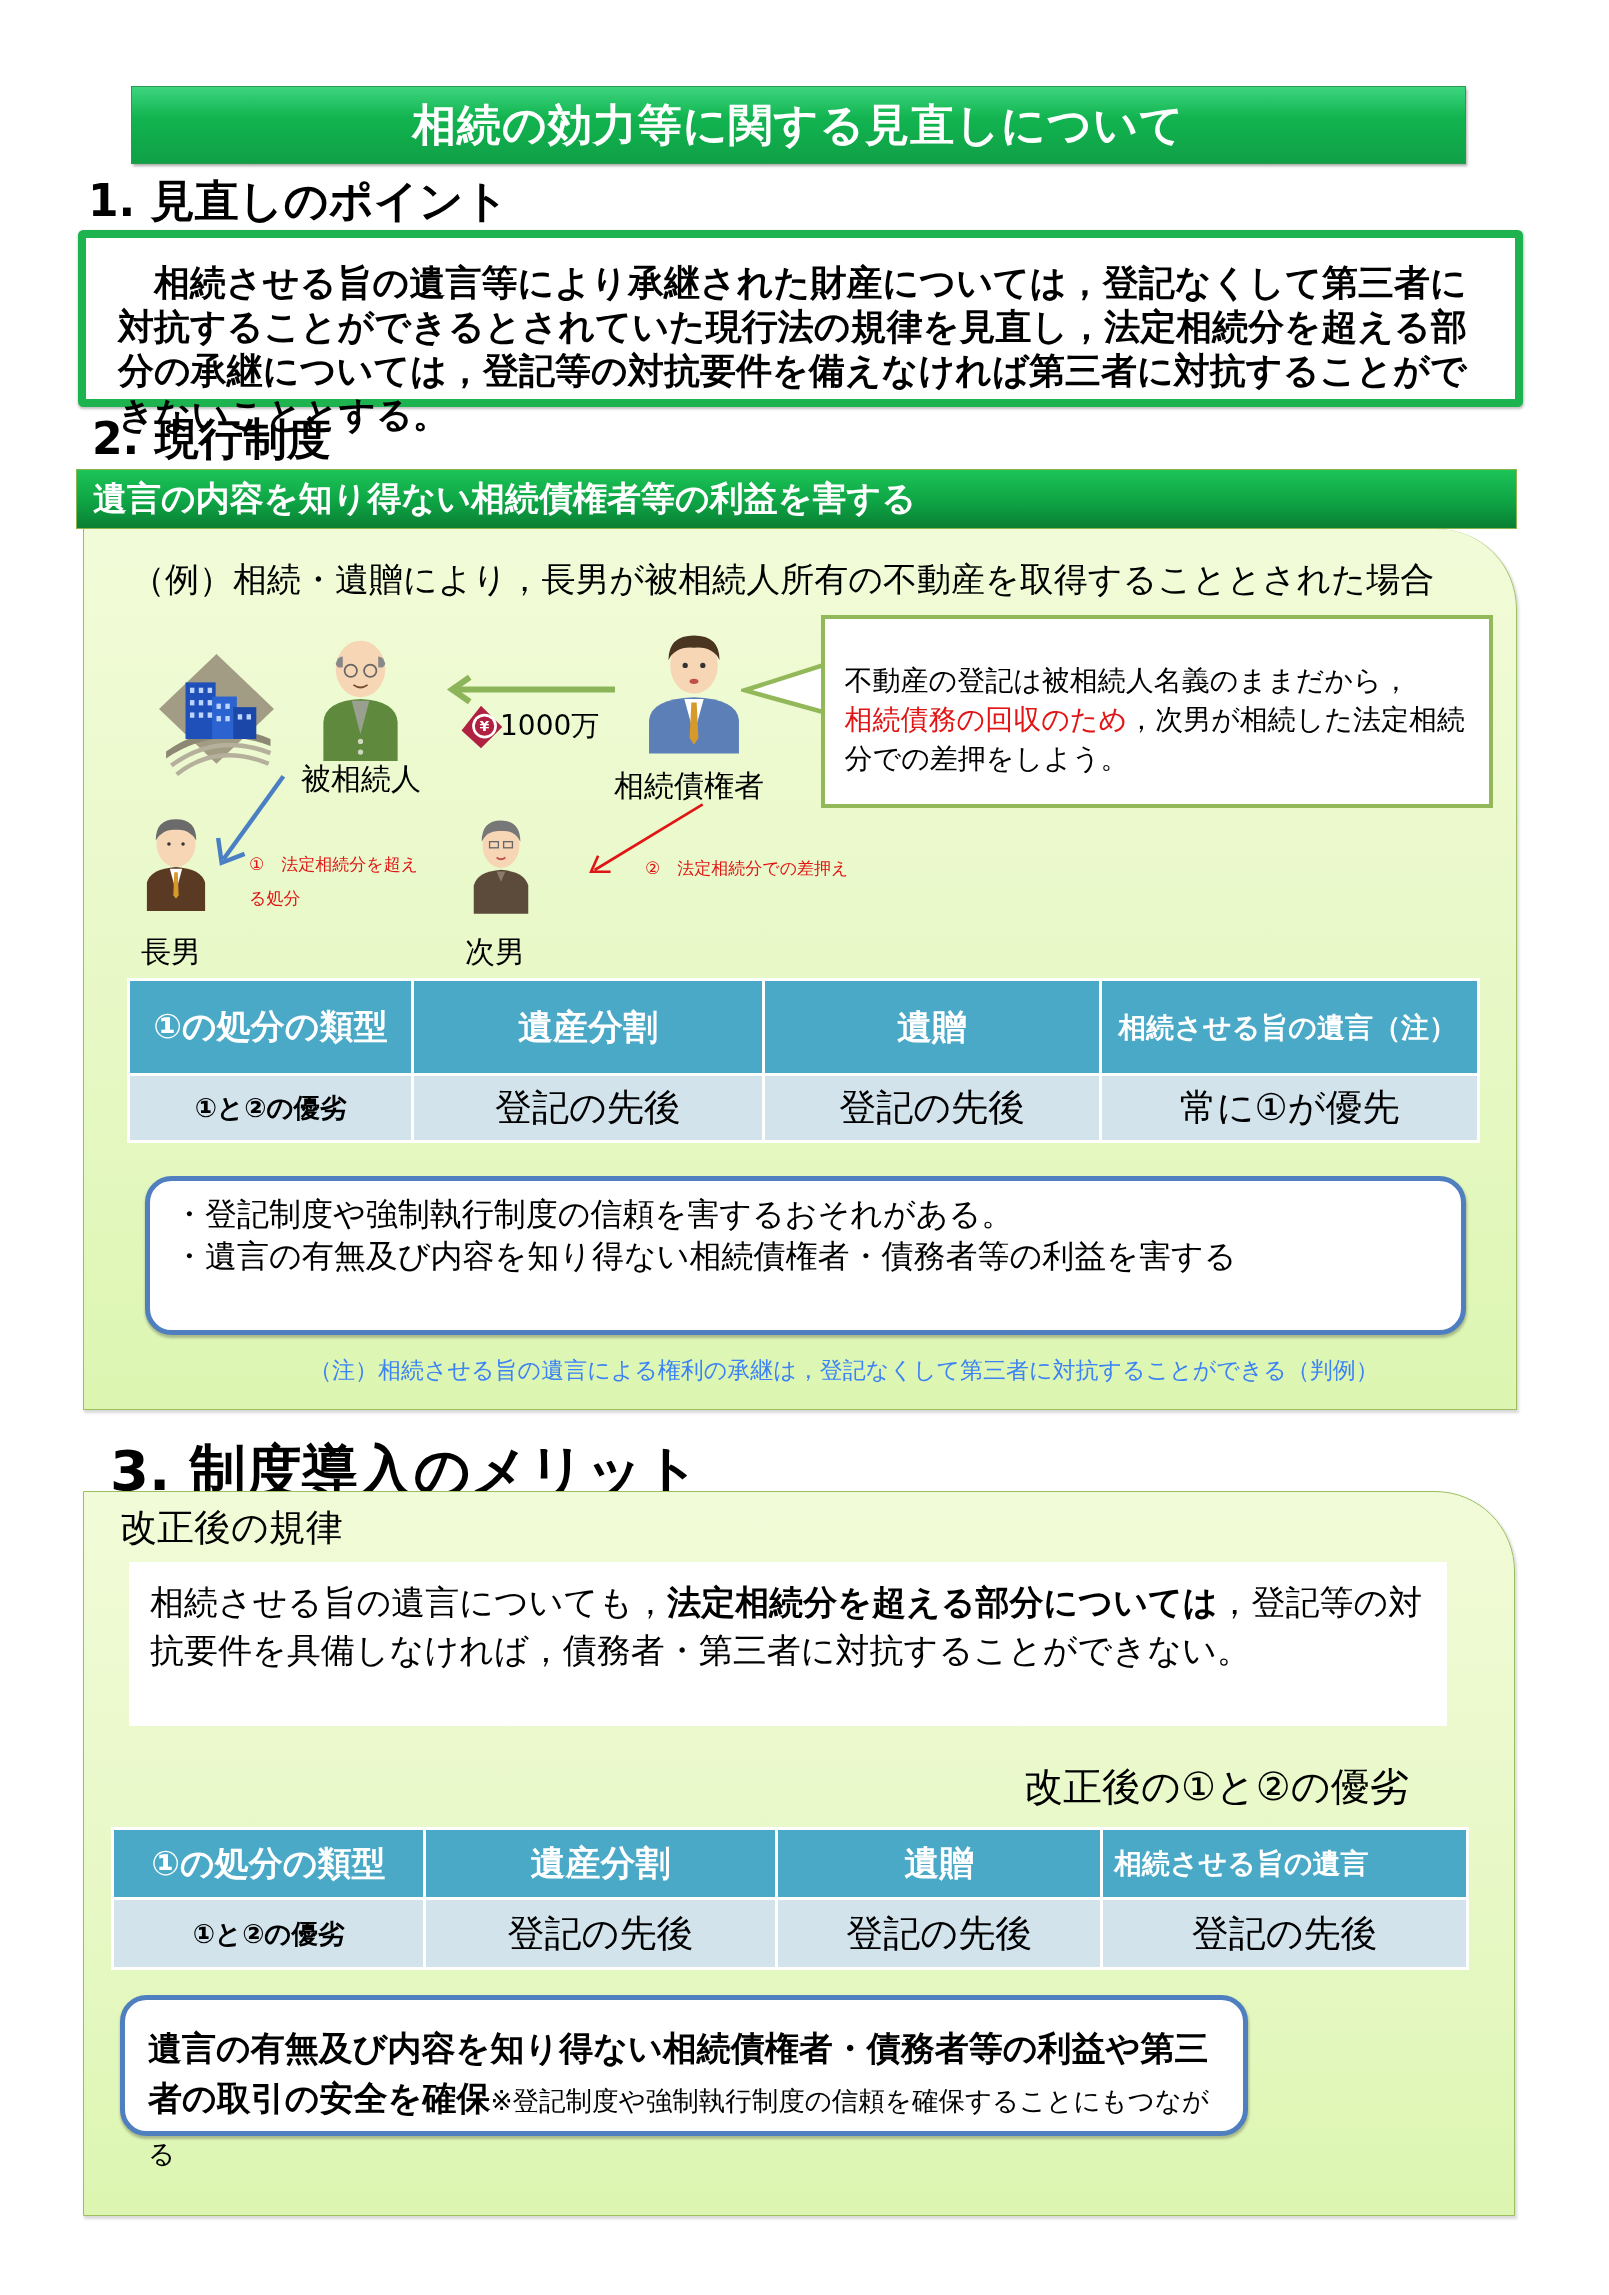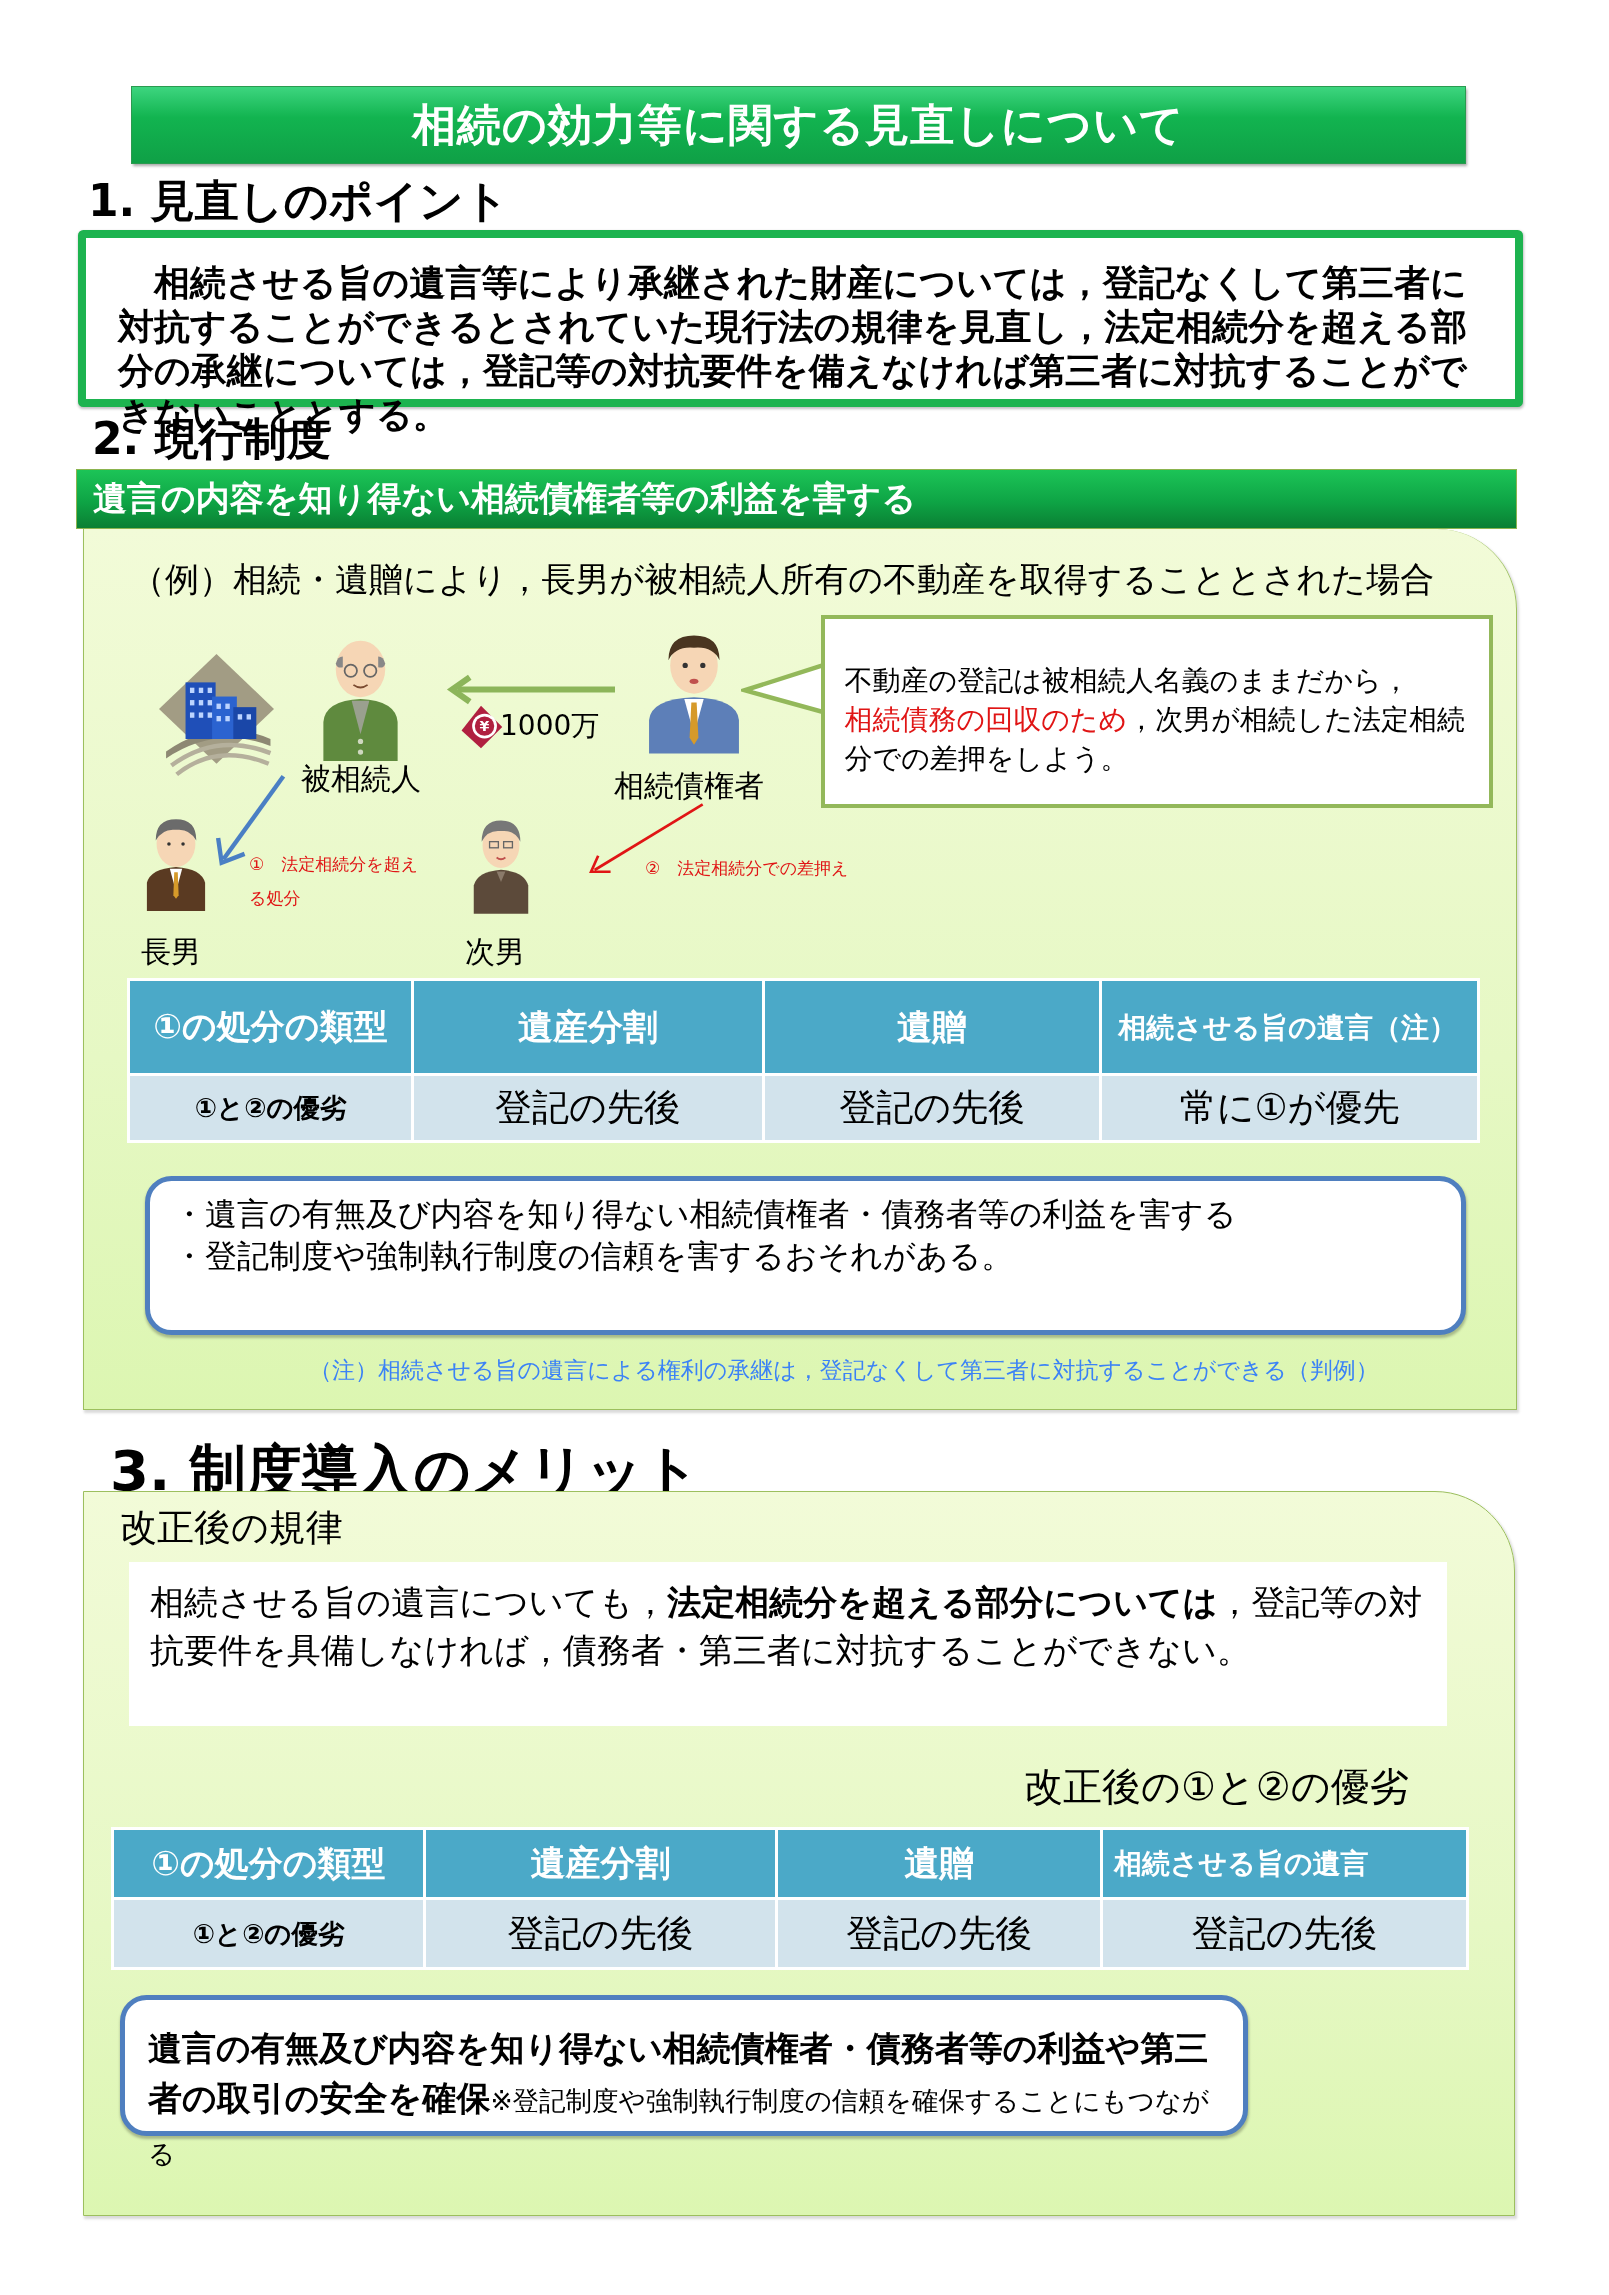--- a/index.html
+++ b/index.html
@@ -236,22 +236,22 @@
   <tr>
     <td class="td-first">①と②の優劣</td>
     <td>登記の先後</td>
     <td>登記の先後</td>
     <td class="red">常に①が優先</td>
   </tr>
 </tbody>
   </table>
 
 <div class="abs rounded-box conclusion">
+  <p>・登記制度や強制執行制度の信頼を害するおそれがある。</p>
   <p>・遺言の有無及び内容を知り得ない相続債権者・債務者等の利益を害する</p>
-  <p>・登記制度や強制執行制度の信頼を害するおそれがある。</p>
 </div>
 <div class="abs note">（注）相続させる旨の遺言による権利の承継は，登記なくして第三者に対抗することができる（判例）</div>
 
 <div class="abs section-heading" style="left:110px; top:1434px; font-size:56px;">3. 制度導入のメリット</div>
 <div class="abs panel panel-3"></div>
 <div class="abs rule-title">改正後の規律</div>
 <div class="abs rule-box">
   <p><span>相続させる旨の遺言についても，</span><b>法定相続分を超える部分については</b><span>，登記等の対抗要件を具備しなければ，債務者・第三者に対抗することができない。</span></p>
 </div>
 <div class="abs priority-title">改正後の①と②の優劣</div>

